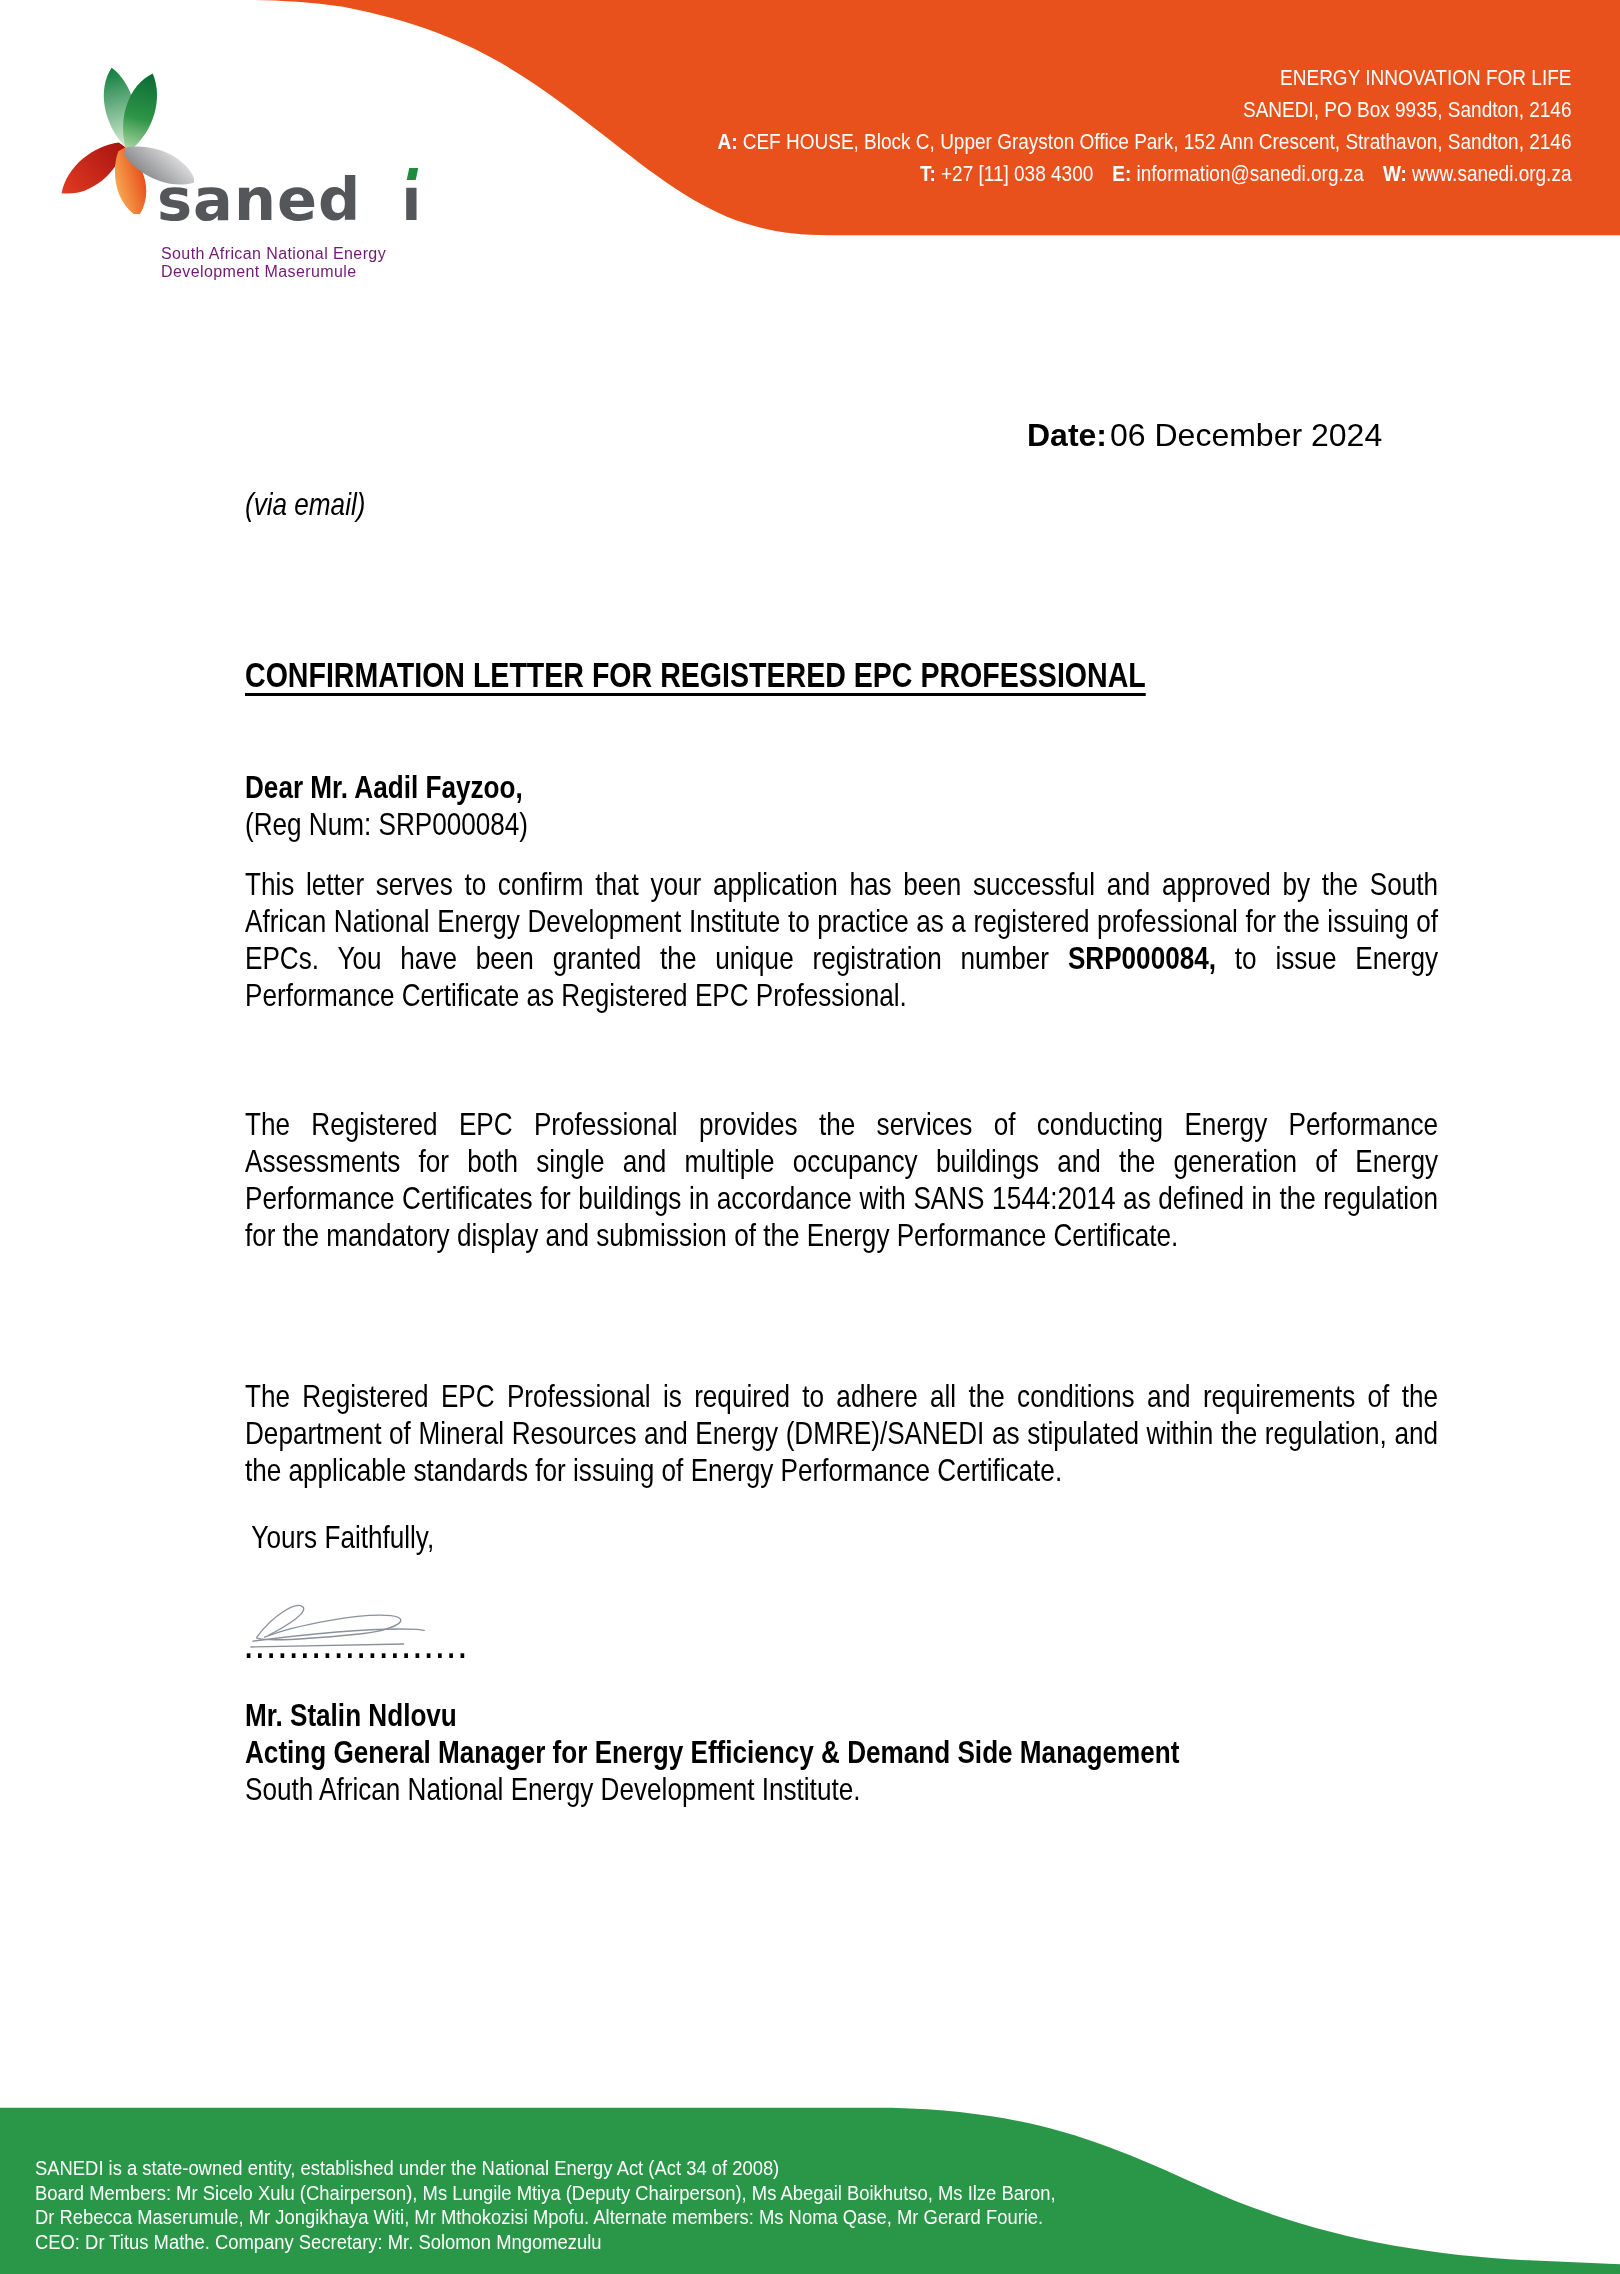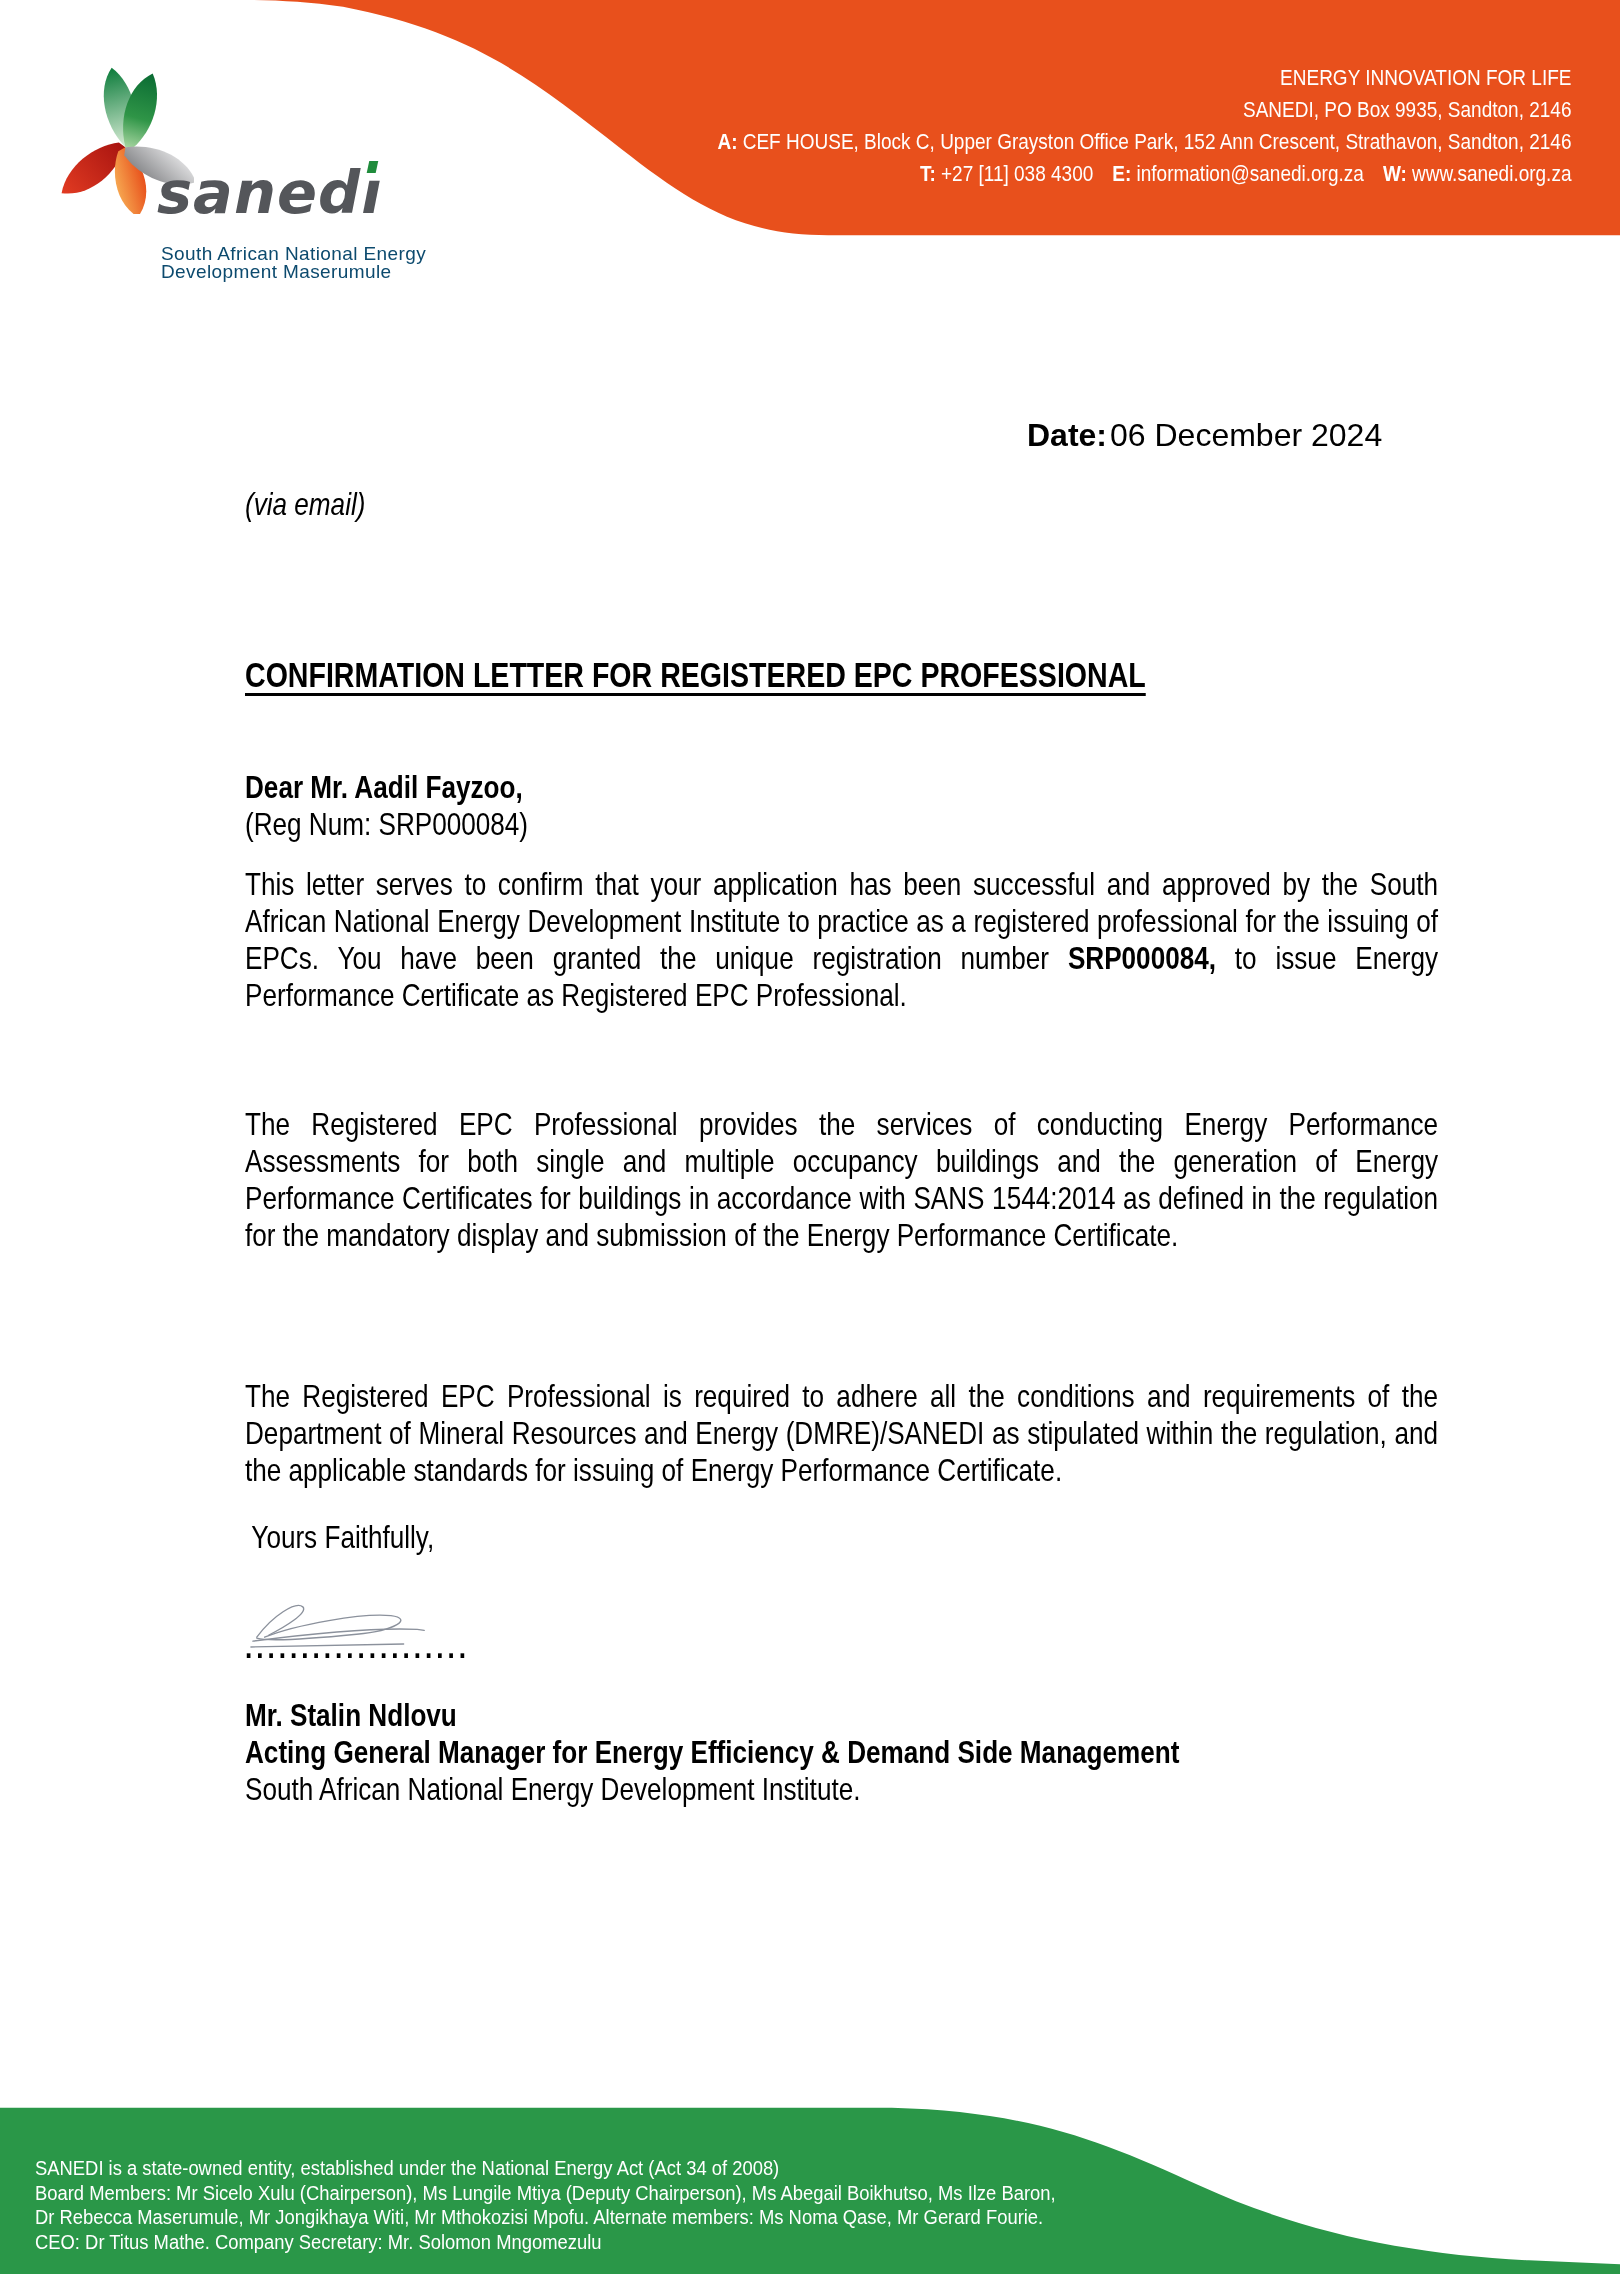--- a/index.html
+++ b/index.html
@@ -9,28 +9,28 @@
   
   .hdr-svg { position:absolute; top:0; left:0; width:1620px; height:245px; }
   .contact { position:absolute; top:62px; right:49px; text-align:right; color:#fff;
              font-size:21.6px; line-height:32px; white-space:nowrap;
              transform:scaleX(0.88); transform-origin:top right; }
   .contact .lbl { font-weight:bold; margin-right:5.9px; }
   .contact .gap { margin-left:21.6px; }
 
   
   .swirl { position:absolute; left:47px; top:57px; width:147px; height:157px; }
-  .wordmark { position:absolute; left:157px; top:158px; font-family:"DejaVu Sans", sans-serif;
-              font-style:italic; font-weight:600; font-size:59px; letter-spacing:1px;
-              color:#54565A; display:flex; }
+  .wordmark { position:absolute; left:157px; top:165px; font-family:"DejaVu Sans", sans-serif;
+              font-weight:600; font-size:59px; letter-spacing:1px;
+              color:#54565A; display:flex;gap:40px; }
   .istem { position:relative; }
   .idot { position:absolute; top:2.9px; left:6.9px; width:8.8px; height:11.8px; background:#1F8C3C;
           transform:skewX(-12deg); }
-  .logo-tag { position:absolute; left:161px; top:245px; font-size:19px; line-height:17.6px;
-              color:#0c4a6e; letter-spacing:0.4px; }
+  .logo-tag { position:absolute; left:161px; top:245px; font-size:16px; line-height:17.6px;
+              color:#701a75; letter-spacing:0.4px; }
 
   
   .date { position:absolute; top:416px; left:1027px; font-size:32px; line-height:39px; white-space:nowrap; }
   .date .lbl { font-weight:bold; }
   .date .val { margin-left:3px; }
 
   .col { position:absolute; left:245px; top:0; width:1462px; height:2275px;
          font-size:32px; line-height:37px;
          transform:scaleX(0.816); transform-origin:left top; }
   .col > div { position:absolute; left:0; width:100%; }

